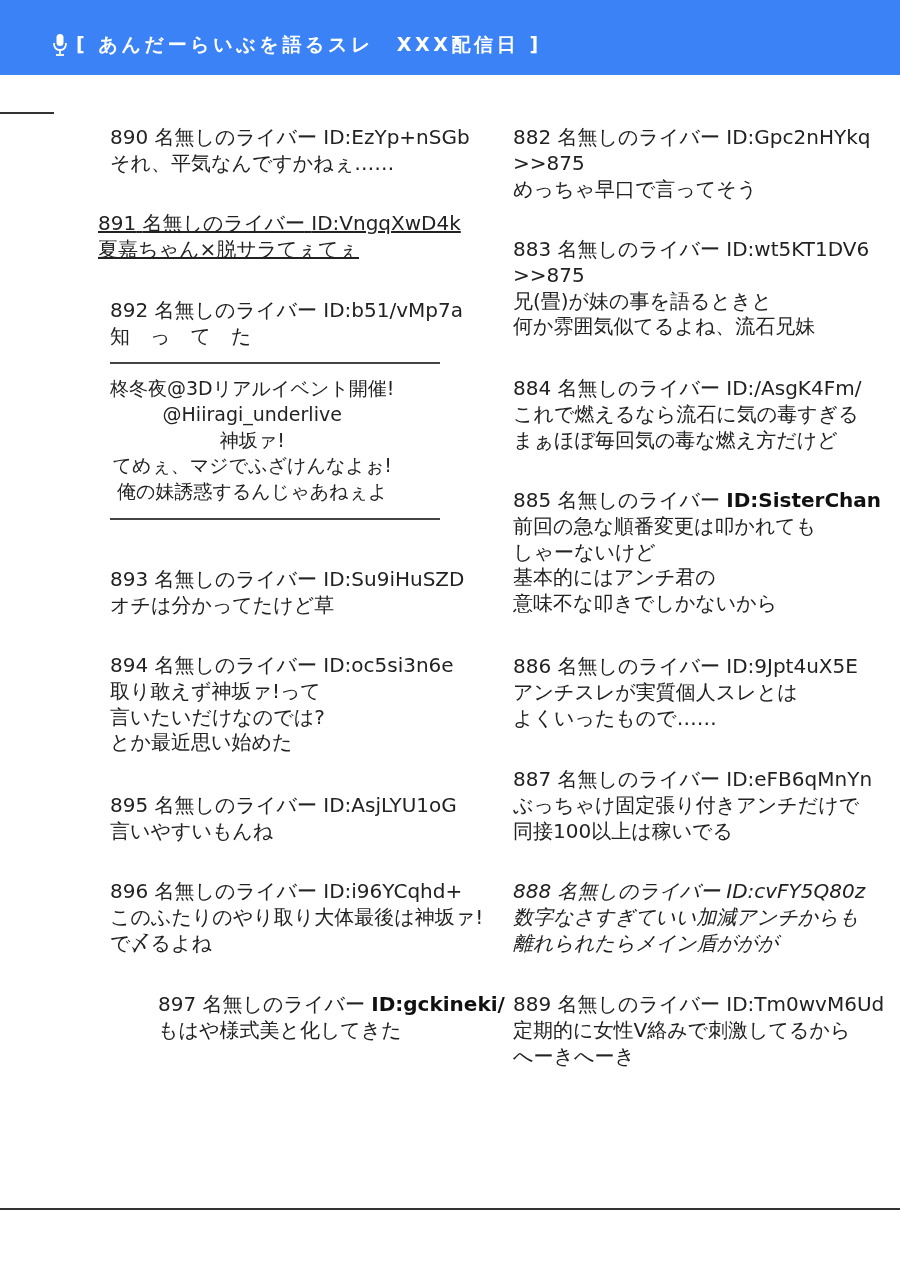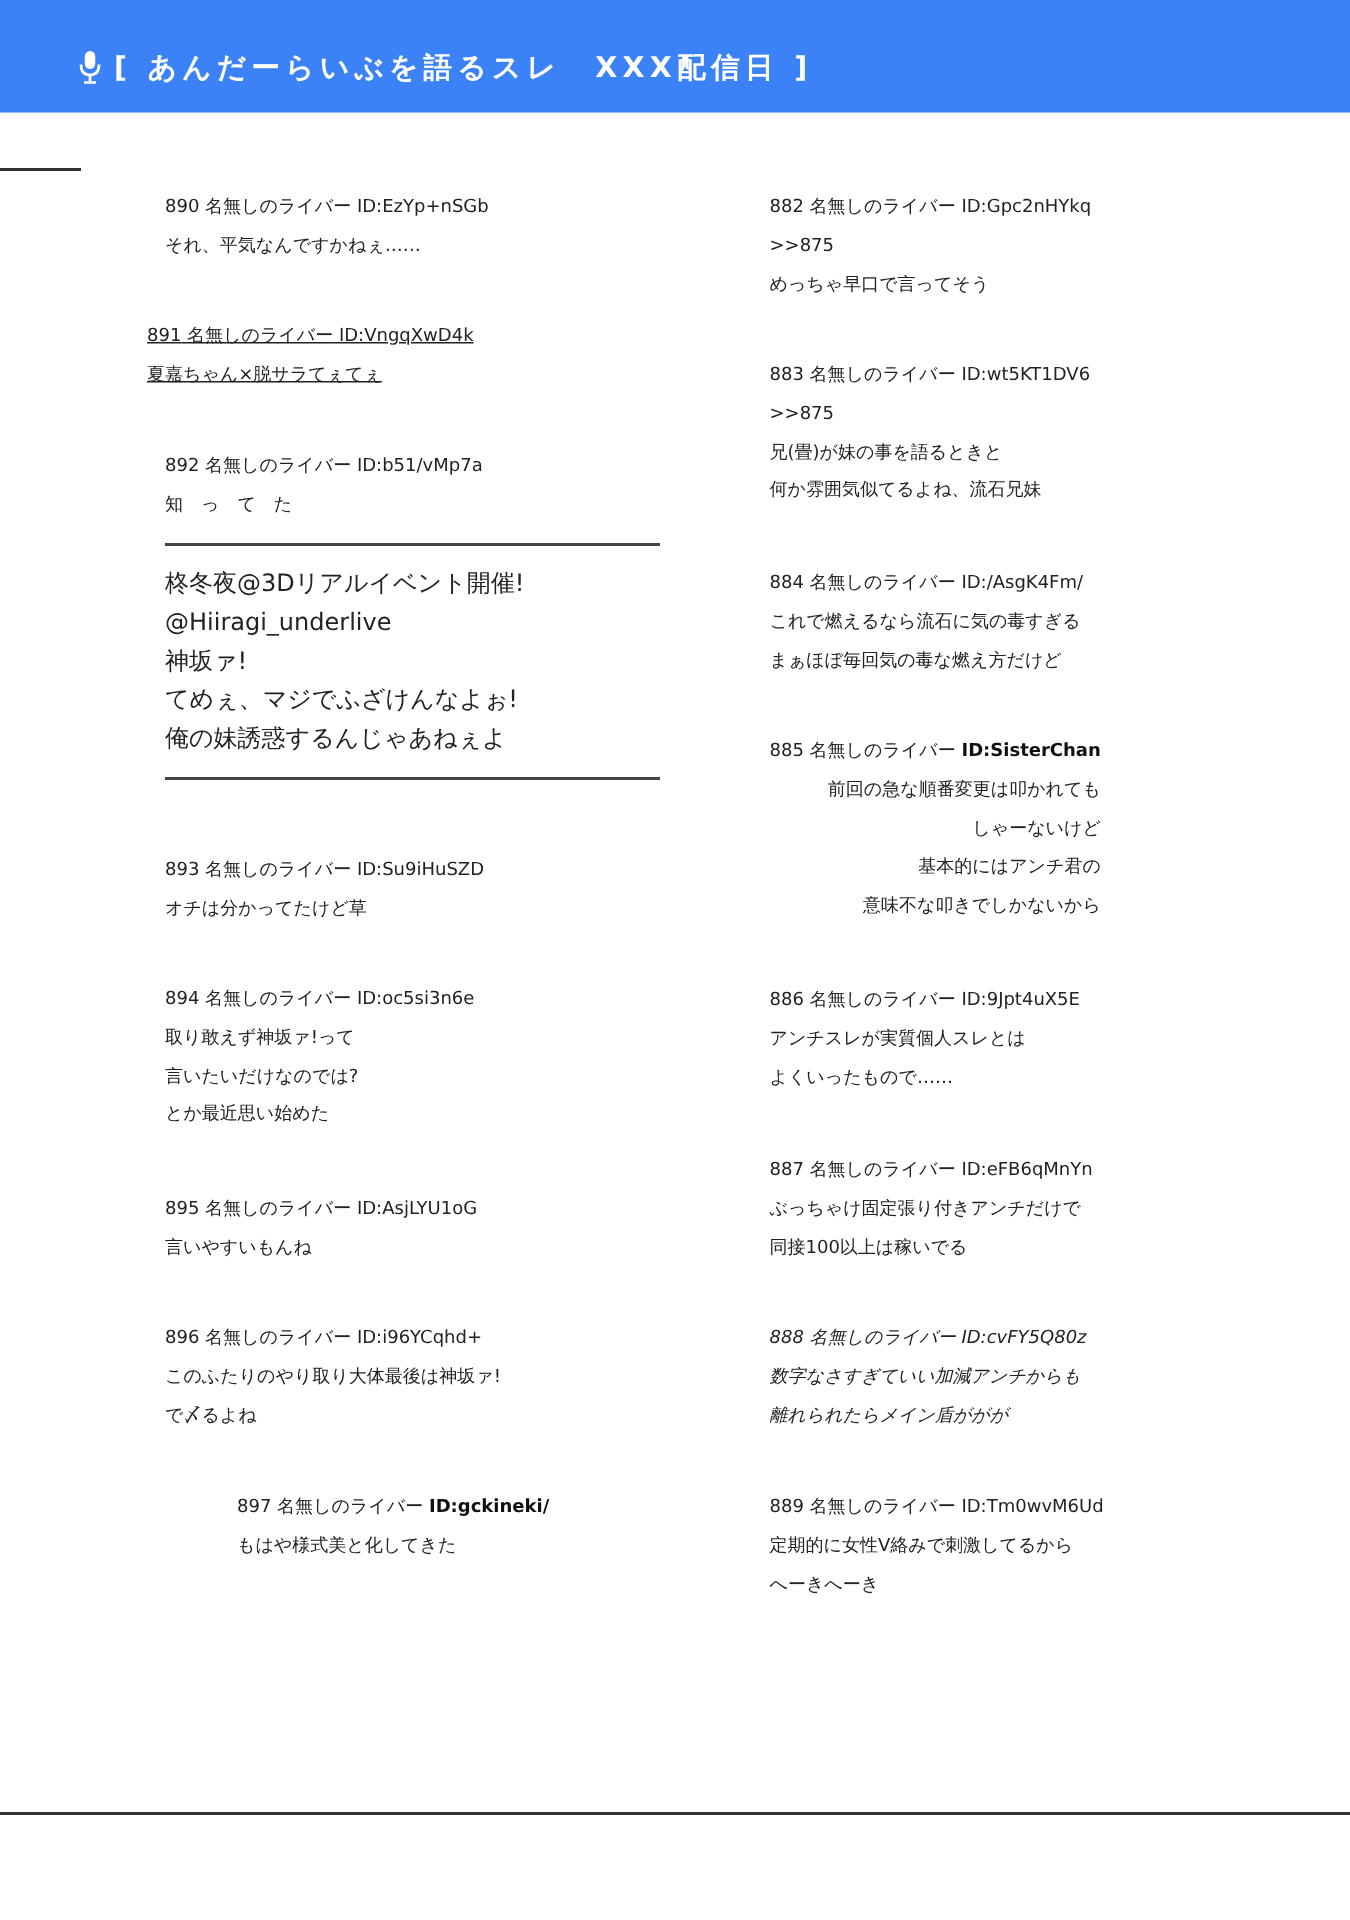--- a/index.html
+++ b/index.html
@@ -5,25 +5,25 @@
   html, body { margin:0; padding:0; }
   body { width:900px; height:1280px; position:relative; background:#ffffff; overflow:hidden;
          font-family:"DejaVu Sans", "Liberation Sans", sans-serif; color:#222222; }
   .header { position:absolute; left:0; top:0; width:900px; height:75px; background:#3b82f6; }
   .header-inner { position:absolute; left:52px; top:30px; height:30px; display:flex; align-items:center; color:#ffffff; }
   .mic { width:16px; height:24px; margin-right:8px; }
   .title { font-size:19px; letter-spacing:3.6px; font-weight:bold; color:#ffffff; white-space:pre; }
   .frame { position:absolute; left:-20px; top:112px; width:960px; height:1094px; border:2px solid #333333;
            border-radius:0 14px 0 14px; border-right:none; }
   .frame-cover { position:absolute; left:54px; top:100px; width:860px; height:20px; background:#ffffff; }
-  .post { position:absolute; font-size:12px; line-height:25.8px; white-space:nowrap; }
+  .post { position:absolute; font-size:20px; line-height:25.8px; white-space:nowrap; }
   .post .line { display:block; }
   .id-bold { font-weight:bold; color:#111111; }
   .sep { position:absolute; left:110px; width:330px; height:0; border-top:2px solid #444444; }
-  .tweet { position:absolute; left:110px; font-size:16px; line-height:25.8px; white-space:nowrap; }
+  .tweet { position:absolute; left:110px; font-size:19px; line-height:25.8px; white-space:nowrap;text-align:center; }
 </style>
 </head>
 <body>
 
 <div class="header">
   <div class="header-inner">
     <svg class="mic" viewBox="0 0 16 24">
       <rect x="4.5" y="1" width="7" height="12" rx="3.5" fill="#ffffff"></rect>
       <path d="M2 10 Q2 17 8 17 Q14 17 14 10" stroke="#ffffff" stroke-width="1.8" fill="none"></path>
       <line x1="8" y1="17" x2="8" y2="21" stroke="#ffffff" stroke-width="1.8"></line>
@@ -103,21 +103,21 @@
   <span class="line">兄(畳)が妹の事を語るときと</span>
   <span class="line">何か雰囲気似てるよね、流石兄妹</span>
 </div>
 
 <div class="post" style="left:513px; top:376px;">
   <span class="line"><span>884</span> <span>名無しのライバー</span> <span>ID:/AsgK4Fm/</span></span>
   <span class="line">これで燃えるなら流石に気の毒すぎる</span>
   <span class="line">まぁほぼ毎回気の毒な燃え方だけど</span>
 </div>
 
-<div class="post" style="left:513px; top:488px;text-align:right;">
+<div class="post" style="left:513px; top:488px;">
   <span class="line"><span>885</span> <span>名無しのライバー</span> <span class="id-bold">ID:SisterChan</span></span>
   <span class="line">前回の急な順番変更は叩かれても</span>
   <span class="line">しゃーないけど</span>
   <span class="line">基本的にはアンチ君の</span>
   <span class="line">意味不な叩きでしかないから</span>
 </div>
 
 <div class="post" style="left:513px; top:654px;">
   <span class="line"><span>886</span> <span>名無しのライバー</span> <span>ID:9Jpt4uX5E</span></span>
   <span class="line">アンチスレが実質個人スレとは</span>

